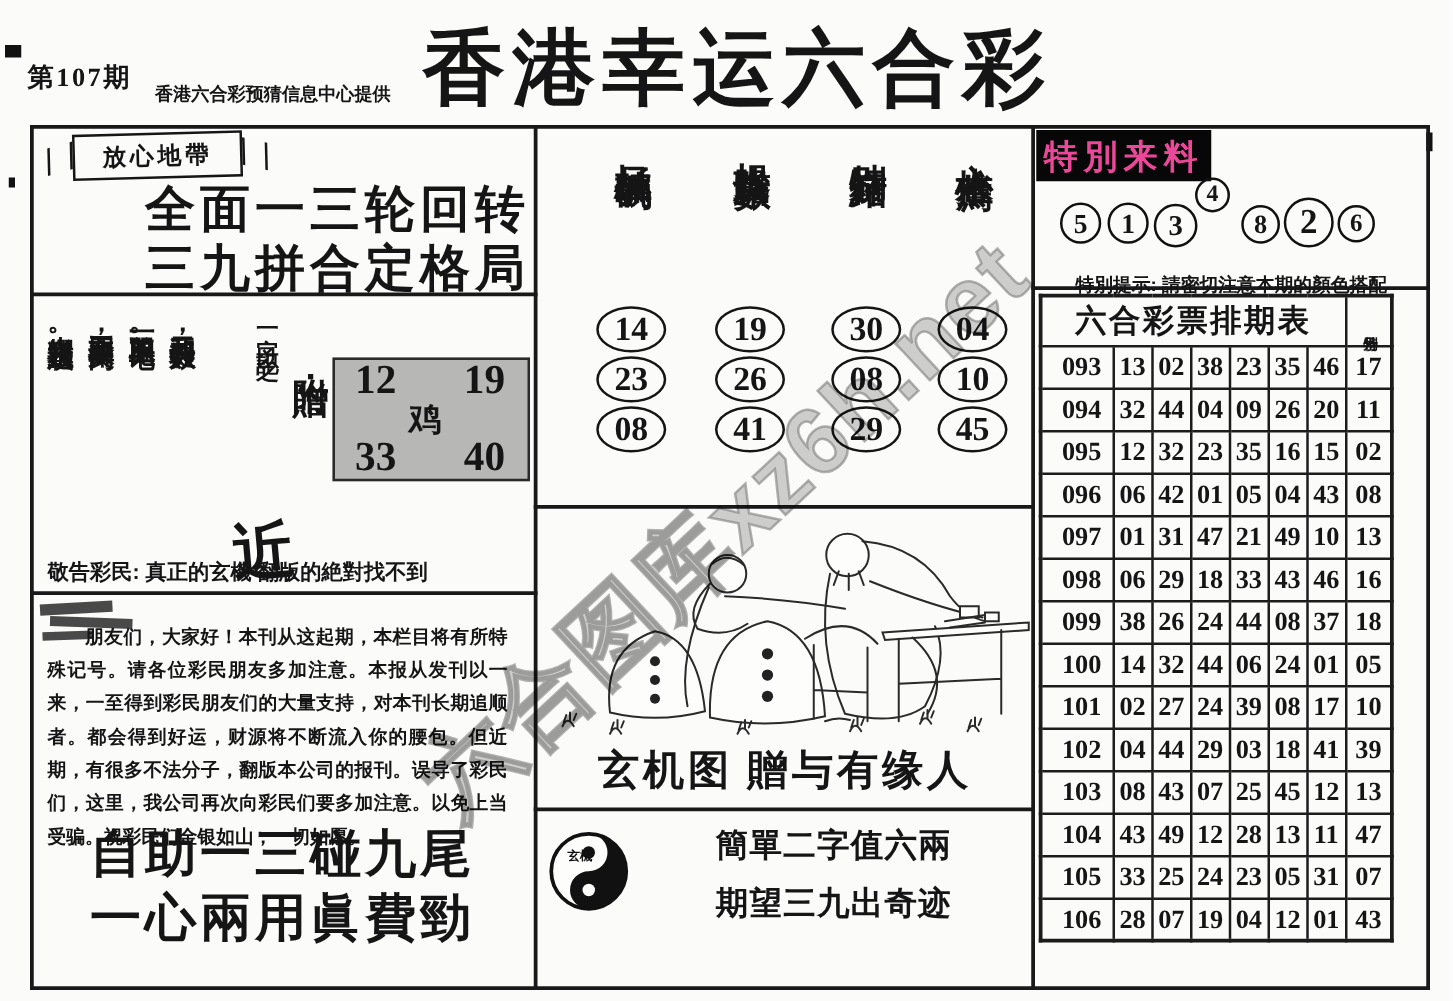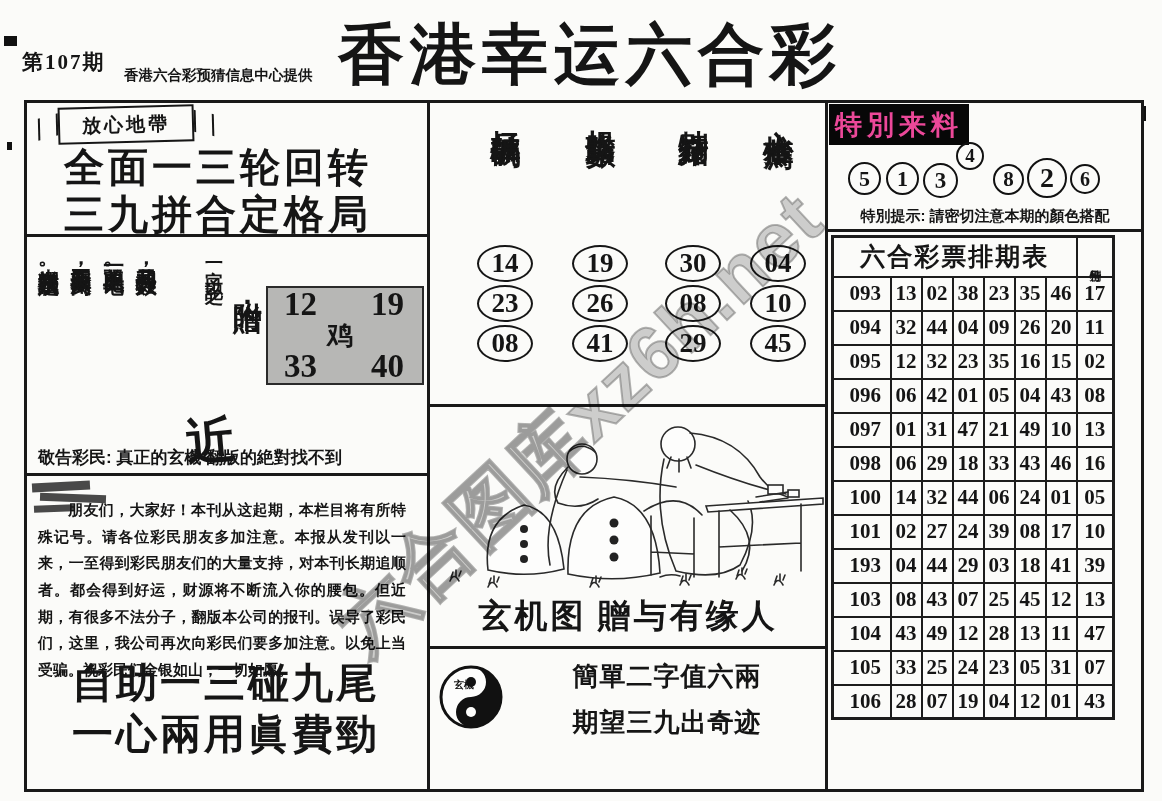--- a/index.html
+++ b/index.html
@@ -32,21 +32,21 @@
   
   .banner { left:58px; top:106px; width:136px; height:37px; border:2.5px solid #161616;
             display:flex; align-items:center; justify-content:center;
             font-size:19px; font-weight:700; letter-spacing:3px; transform:rotate(-1.5deg);
             background:#fbfbf9; }
   .banner::before, .banner::after { content:""; position:absolute; top:6px; width:16px; height:22px;
             border:2px solid #161616; border-top:none; border-bottom:none; }
   .banner::before { left:-22px; transform:skewY(-14deg); }
   .banner::after  { right:-22px; transform:skewY(14deg); }
 
-  .slogan { width:360px; text-align:left; font-weight:800; font-size:40px;
+  .slogan { width:360px; text-align:right; font-weight:800; font-size:40px;
             letter-spacing:4px; white-space:nowrap; }
   #slogan1 { left:64px; top:140px; }
   #slogan2 { left:64px; top:187px; }
 
   .verse { left:32px; top:252px; height:218px; writing-mode:vertical-rl; text-orientation:upright;
            font-size:21px; font-weight:700; letter-spacing:1px; line-height:1.55; }
   .verse span { display:block; }
 
   .note-label { left:202px; top:252px; writing-mode:vertical-rl; text-orientation:upright;
                 font-size:18px; font-weight:600; letter-spacing:5px; }
@@ -104,21 +104,21 @@
   .spec-circles { left:836px; top:142px; width:290px; height:66px; }
   .sc { position:absolute; display:flex; align-items:center; justify-content:center;
         border:2.5px solid #111; border-radius:50%; font-weight:700; }
   #sc0 { left:12px;  top:20px; width:33px; height:33px; font-size:22px; }
   #sc1 { left:50px;  top:20px; width:33px; height:33px; font-size:22px; }
   #sc2 { left:87px;  top:21px; width:35px; height:35px; font-size:23px; }
   #sc3 { left:120px; top:0px;  width:28px; height:28px; font-size:19px; }
   #sc4 { left:157px; top:22px; width:31px; height:31px; font-size:21px; }
   #sc5 { left:191px; top:16px; width:40px; height:40px; font-size:28px; }
   #sc6 { left:234px; top:22px; width:30px; height:30px; font-size:20px; }
-  .spec-hint { left:830px; top:207px; width:310px; text-align:center; font-size:15px;
+  .spec-hint { left:830px; top:219px; width:310px; text-align:center; font-size:15px;
                font-weight:700; font-family:"Liberation Sans","DejaVu Sans",sans-serif;
                white-space:nowrap; }
 
   table.schedule { left:831px; top:235px; border-collapse:collapse; border:3px solid #1c1c1c; }
   .schedule th, .schedule td { border:2px solid #1c1c1c; }
   .schedule th.t-title { width:244px; height:40px; font-size:25px; font-weight:800;
                          letter-spacing:2px; text-align:center; }
   .schedule th.t-spec-head { width:37px; font-size:11.5px; font-weight:700; }
   .schedule th.t-spec-head span { writing-mode:vertical-rl; text-orientation:upright;
                                   display:inline-block; line-height:1; }
@@ -358,41 +358,51 @@
           <td class="t-period">098</td>
           <td class="t-num">06</td>
           <td class="t-num">29</td>
           <td class="t-num">18</td>
           <td class="t-num">33</td>
           <td class="t-num">43</td>
           <td class="t-num">46</td>
           <td class="t-special">16</td>
         </tr>
         <tr>
+          <td class="t-period">099</td>
+          <td class="t-num">38</td>
+          <td class="t-num">26</td>
+          <td class="t-num">24</td>
+          <td class="t-num">44</td>
+          <td class="t-num">08</td>
+          <td class="t-num">37</td>
+          <td class="t-special">18</td>
+        </tr>
+        <tr>
           <td class="t-period">100</td>
           <td class="t-num">14</td>
           <td class="t-num">32</td>
           <td class="t-num">44</td>
           <td class="t-num">06</td>
           <td class="t-num">24</td>
           <td class="t-num">01</td>
           <td class="t-special">05</td>
         </tr>
         <tr>
           <td class="t-period">101</td>
           <td class="t-num">02</td>
           <td class="t-num">27</td>
           <td class="t-num">24</td>
           <td class="t-num">39</td>
           <td class="t-num">08</td>
           <td class="t-num">17</td>
           <td class="t-special">10</td>
         </tr>
         <tr>
-          <td class="t-period">193</td>
+          <td class="t-period">102</td>
           <td class="t-num">04</td>
           <td class="t-num">44</td>
           <td class="t-num">29</td>
           <td class="t-num">03</td>
           <td class="t-num">18</td>
           <td class="t-num">41</td>
           <td class="t-special">39</td>
         </tr>
         <tr>
           <td class="t-period">103</td>

